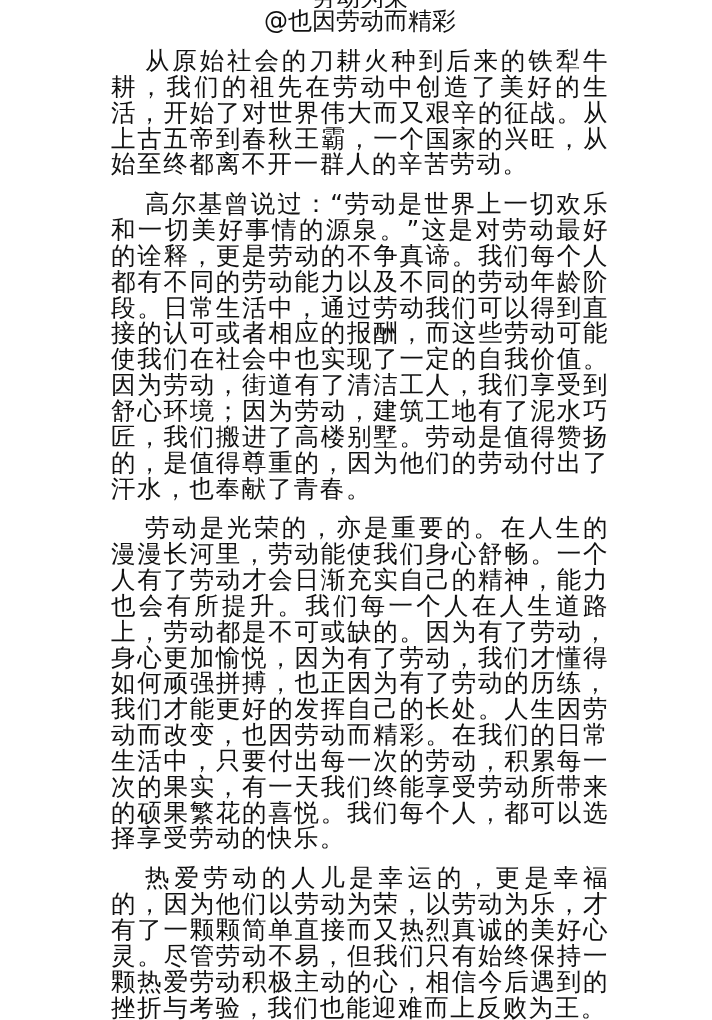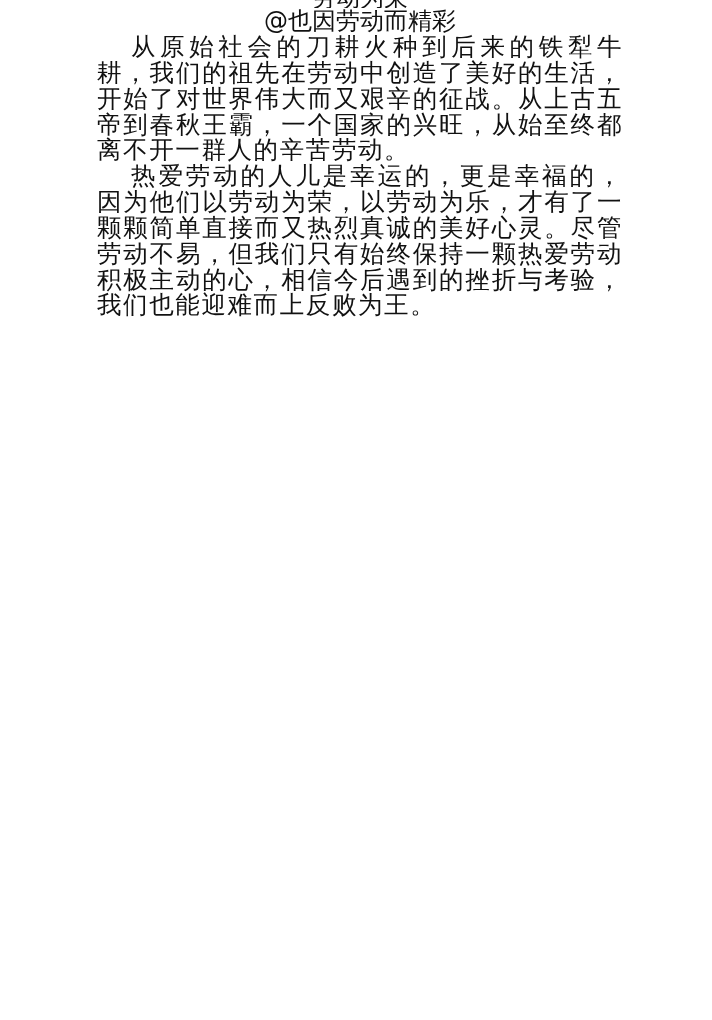--- a/index.html
+++ b/index.html
@@ -32,32 +32,34 @@
       color: #111;
     }
     .byline {
       text-align: center;
       font-size: 24px;
       line-height: 26px;
       margin: 0;
       color: #111;
     }
     .para {
-      margin: 0;
+      margin: 14px;
       font-size: 24.5px;
       line-height: 25.85px;
       letter-spacing: 1.6px;
       text-indent: 34px;
       text-align: justify;
       word-break: break-all;
       color: #111;
     }
   </style>
 </head>
 <body>
 
 <div class="page">
   <h1 class="title">劳动为荣</h1>
   <div class="byline">@也因劳动而精彩</div>
   <p class="para">从原始社会的刀耕火种到后来的铁犁牛耕，我们的祖先在劳动中创造了美好的生活，开始了对世界伟大而又艰辛的征战。从上古五帝到春秋王霸，一个国家的兴旺，从始至终都离不开一群人的辛苦劳动。</p>
+  <p class="para">高尔基曾说过：“劳动是世界上一切欢乐和一切美好事情的源泉。”这是对劳动最好的诠释，更是劳动的不争真谛。我们每个人都有不同的劳动能力以及不同的劳动年龄阶段。日常生活中，通过劳动我们可以得到直接的认可或者相应的报酬，而这些劳动可能使我们在社会中也实现了一定的自我价值。因为劳动，街道有了清洁工人，我们享受到舒心环境；因为劳动，建筑工地有了泥水巧匠，我们搬进了高楼别墅。劳动是值得赞扬的，是值得尊重的，因为他们的劳动付出了汗水，也奉献了青春。</p>
+  <p class="para">劳动是光荣的，亦是重要的。在人生的漫漫长河里，劳动能使我们身心舒畅。一个人有了劳动才会日渐充实自己的精神，能力也会有所提升。我们每一个人在人生道路上，劳动都是不可或缺的。因为有了劳动，身心更加愉悦，因为有了劳动，我们才懂得如何顽强拼搏，也正因为有了劳动的历练，我们才能更好的发挥自己的长处。人生因劳动而改变，也因劳动而精彩。在我们的日常生活中，只要付出每一次的劳动，积累每一次的果实，有一天我们终能享受劳动所带来的硕果繁花的喜悦。我们每个人，都可以选择享受劳动的快乐。</p>
   <p class="para">热爱劳动的人儿是幸运的，更是幸福的，因为他们以劳动为荣，以劳动为乐，才有了一颗颗简单直接而又热烈真诚的美好心灵。尽管劳动不易，但我们只有始终保持一颗热爱劳动积极主动的心，相信今后遇到的挫折与考验，我们也能迎难而上反败为王。</p>
 
 </div>
 
 </body></html>

